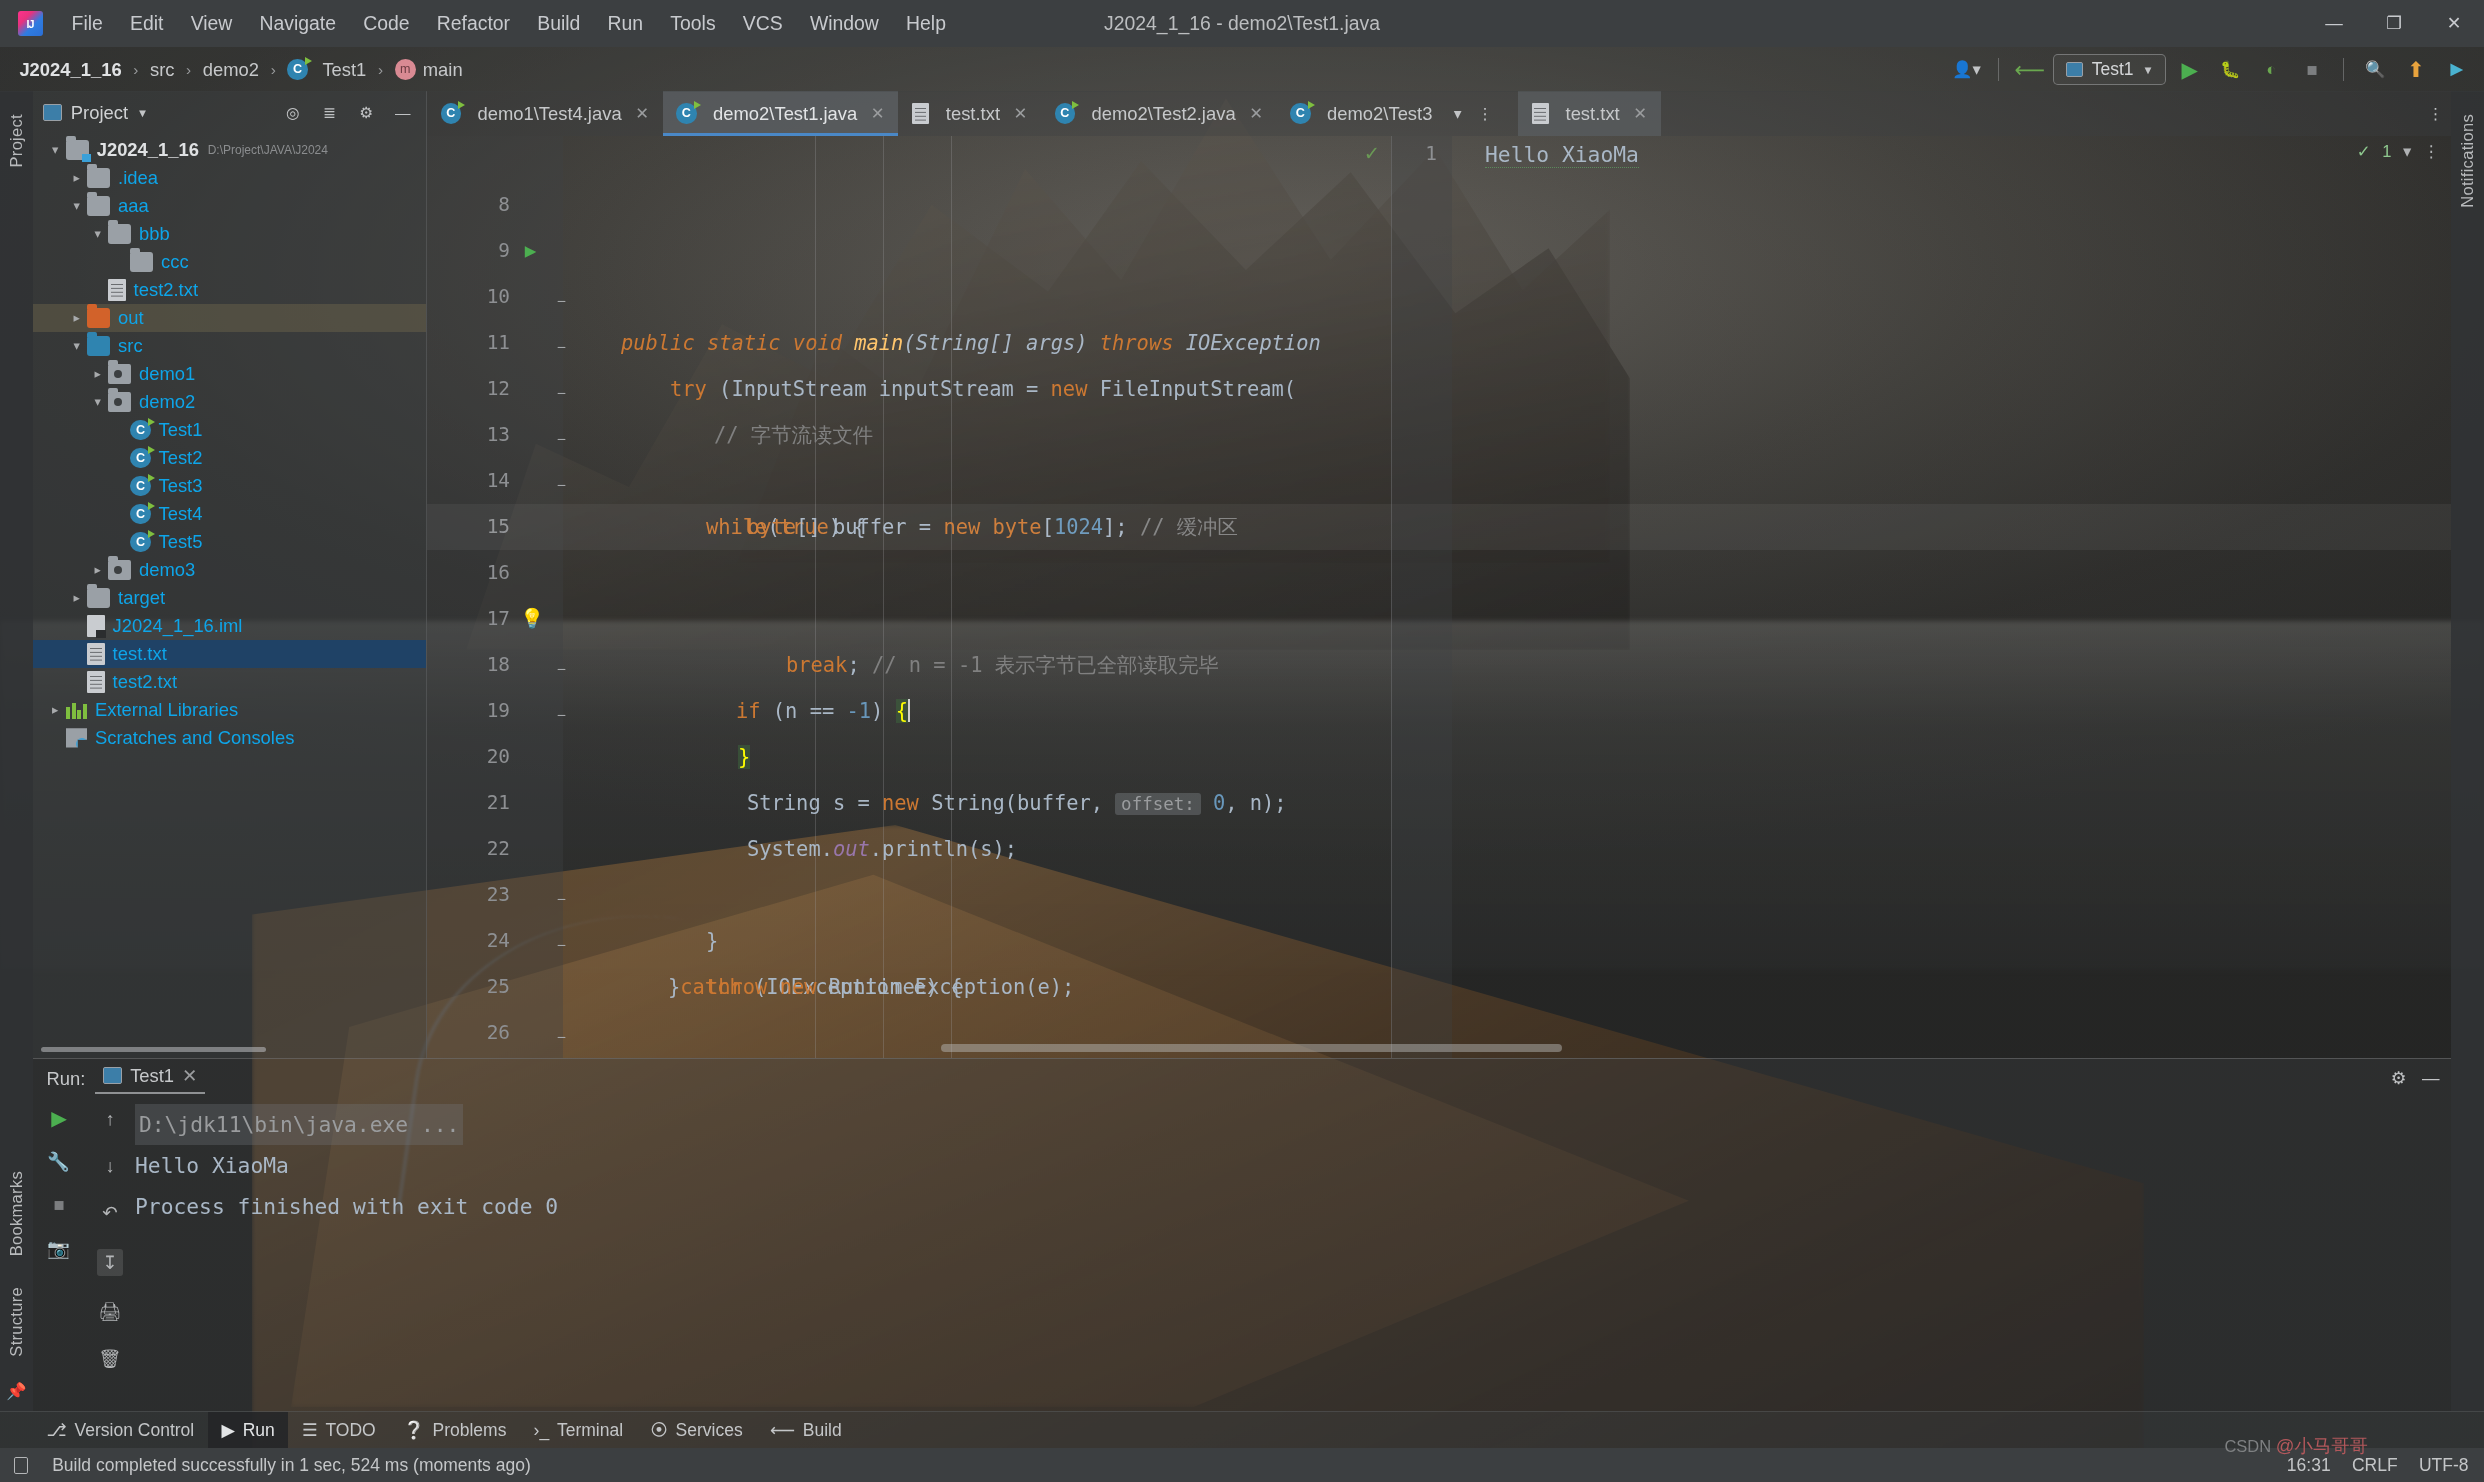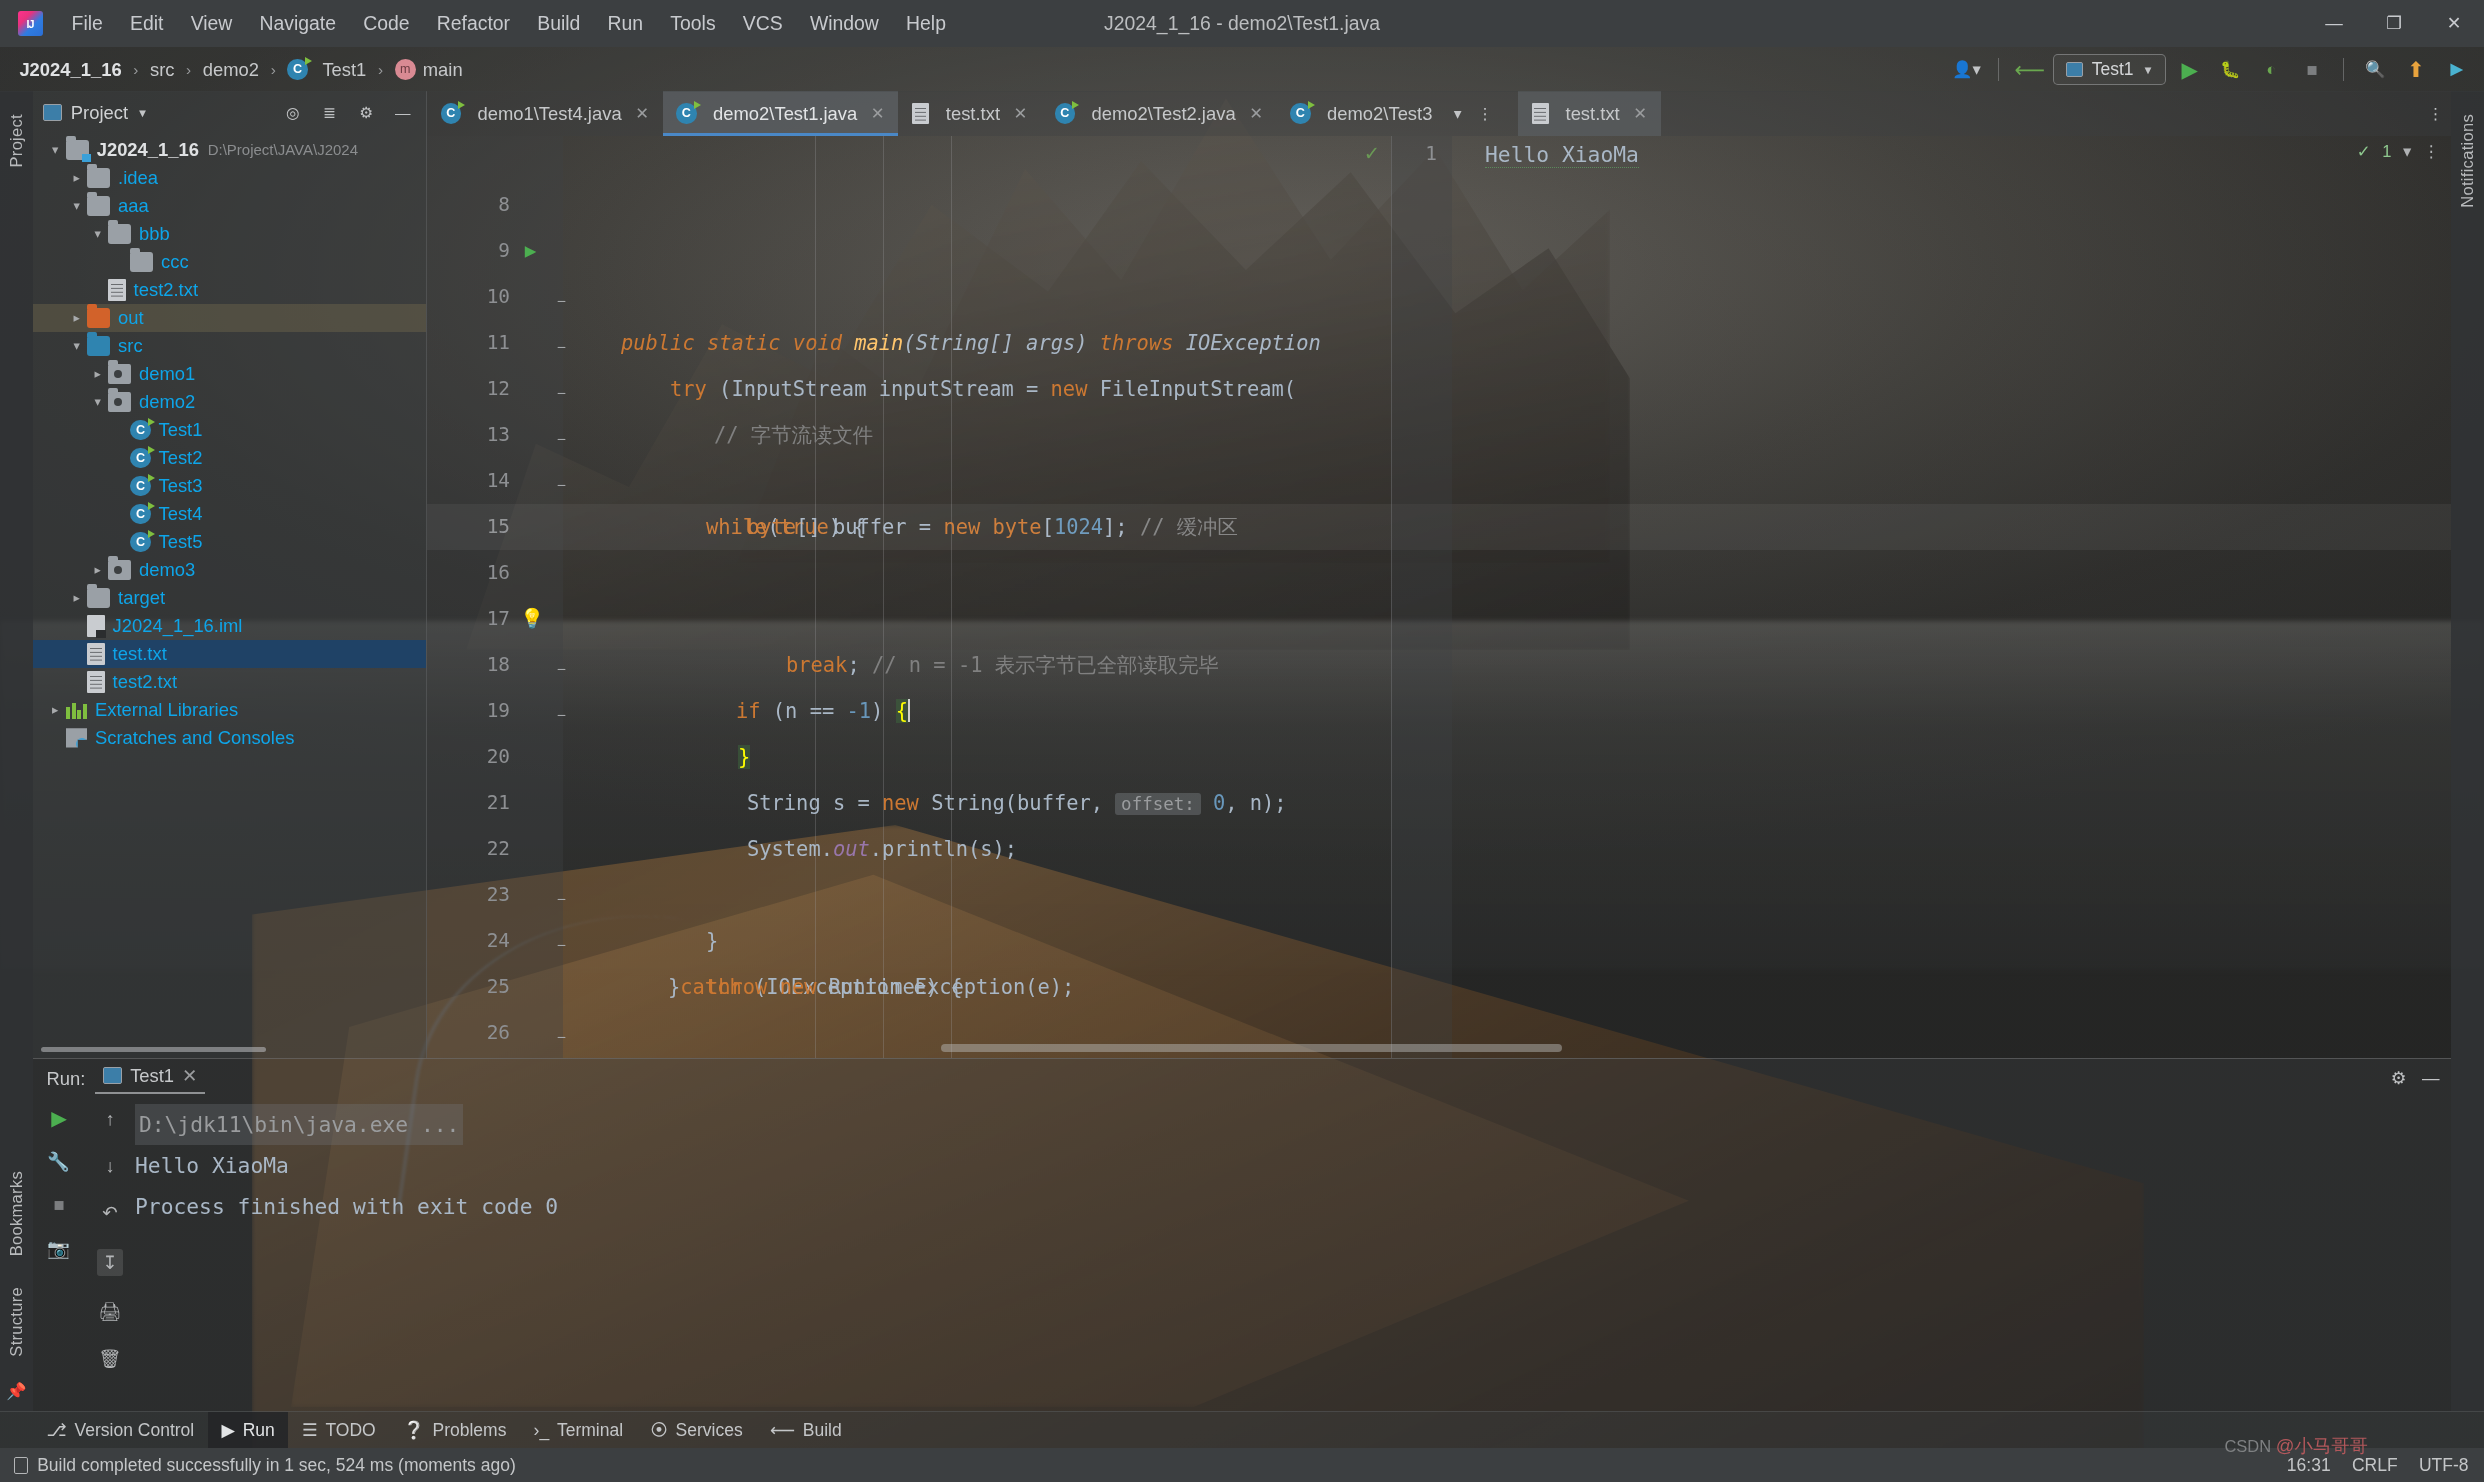--- a/index.html
+++ b/index.html
@@ -143,21 +143,21 @@
   .sq-icon { width:19.4px; height:16.5px; border:1.9px solid #9aa0a6; background:#3c7ea8; border-radius:1.9px; }
 
   .tree { flex:1; overflow:hidden; padding-top:1.9px; font-size:18.4px; }
   .row {
     display:flex; align-items:center; height:28px; white-space:nowrap; padding-right:5.8px; cursor:default;
   }
   .row .arrow { width:21.3px; text-align:center; color:#a8aaac; font-size:12.6px; flex:none; }
   .row .arrow.none { color:transparent; }
   .row .label { color:#0ea5e9; }
   .row .label.bold { font-weight:bold; color:#dfe1e3; }
-  .row .sub { color:#8b8d8f; font-size:15px; margin-left:8.7px; }
+  .row .sub { color:#8b8d8f; font-size:12px; margin-left:8.7px; }
   .row.sel-blue { background:#1f4266; }
   .row.sel-dim  { background:rgba(120,110,78,.38); }
 
   .ic { width:23px; height:19.4px; margin-right:7.8px; flex:none; position:relative; }
   .ic-folder { background:#9aa0a6; border-radius:1.9px 2.9px 2.9px 2.9px; }
   .ic-folder::before{ content:""; position:absolute; left:0; top:-3.9px; width:9.7px; height:4.9px; background:#9aa0a6; border-radius:1.9px 1.9px 0 0;}
   .ic-folder.orange { background:#d2622a; } .ic-folder.orange::before{ background:#d2622a; }
   .ic-folder.blue   { background:#2f84b0; } .ic-folder.blue::before{ background:#2f84b0; }
   .ic-folder.proj   { background:#9aa0a6; }
   .ic-folder.proj::after{ content:""; position:absolute; right:-1.9px; bottom:-2.9px; width:8.7px; height:8.7px; background:#3aa0d8; }
@@ -285,21 +285,21 @@
     position:absolute; left:0; right:0; bottom:35px; height:37px; z-index:45;
     display:flex; align-items:center; gap:0; background:rgba(60,63,65,.55);
     border-top:1px solid rgba(100,102,104,.4);
   }
   .tb-item { display:flex; align-items:center; gap:7.8px; padding:0 13.6px; height:37px; font-size:17.5px; color:#c4c6c8; }
   .tb-item.active { background:rgba(35,37,39,.85); color:#e2e4e6; }
   .statusbar {
     position:absolute; left:0; right:0; bottom:0; height:35px; z-index:45;
     display:flex; align-items:center; background:#3c3f41; font-size:17.5px; color:#c4c6c8;
   }
-  .statusbar .left { display:flex; align-items:center; gap:9px; padding-left:13.6px; }
+  .statusbar .left { display:flex; align-items:center; gap:24px; padding-left:13.6px; }
   .statusbar .right { margin-left:auto; display:flex; align-items:center; gap:21.3px; padding-right:15.5px; }
   .sb-doc { width:14.6px; height:17.5px; border:1.9px solid #b4b6b8; border-radius:1.9px; }
   .watermark { color:#7e8082; font-size:16.5px; }
   .wm-red { color:#b4585c; }
 </style>
 </head>
 <body>
 
 <div id="app">
 

